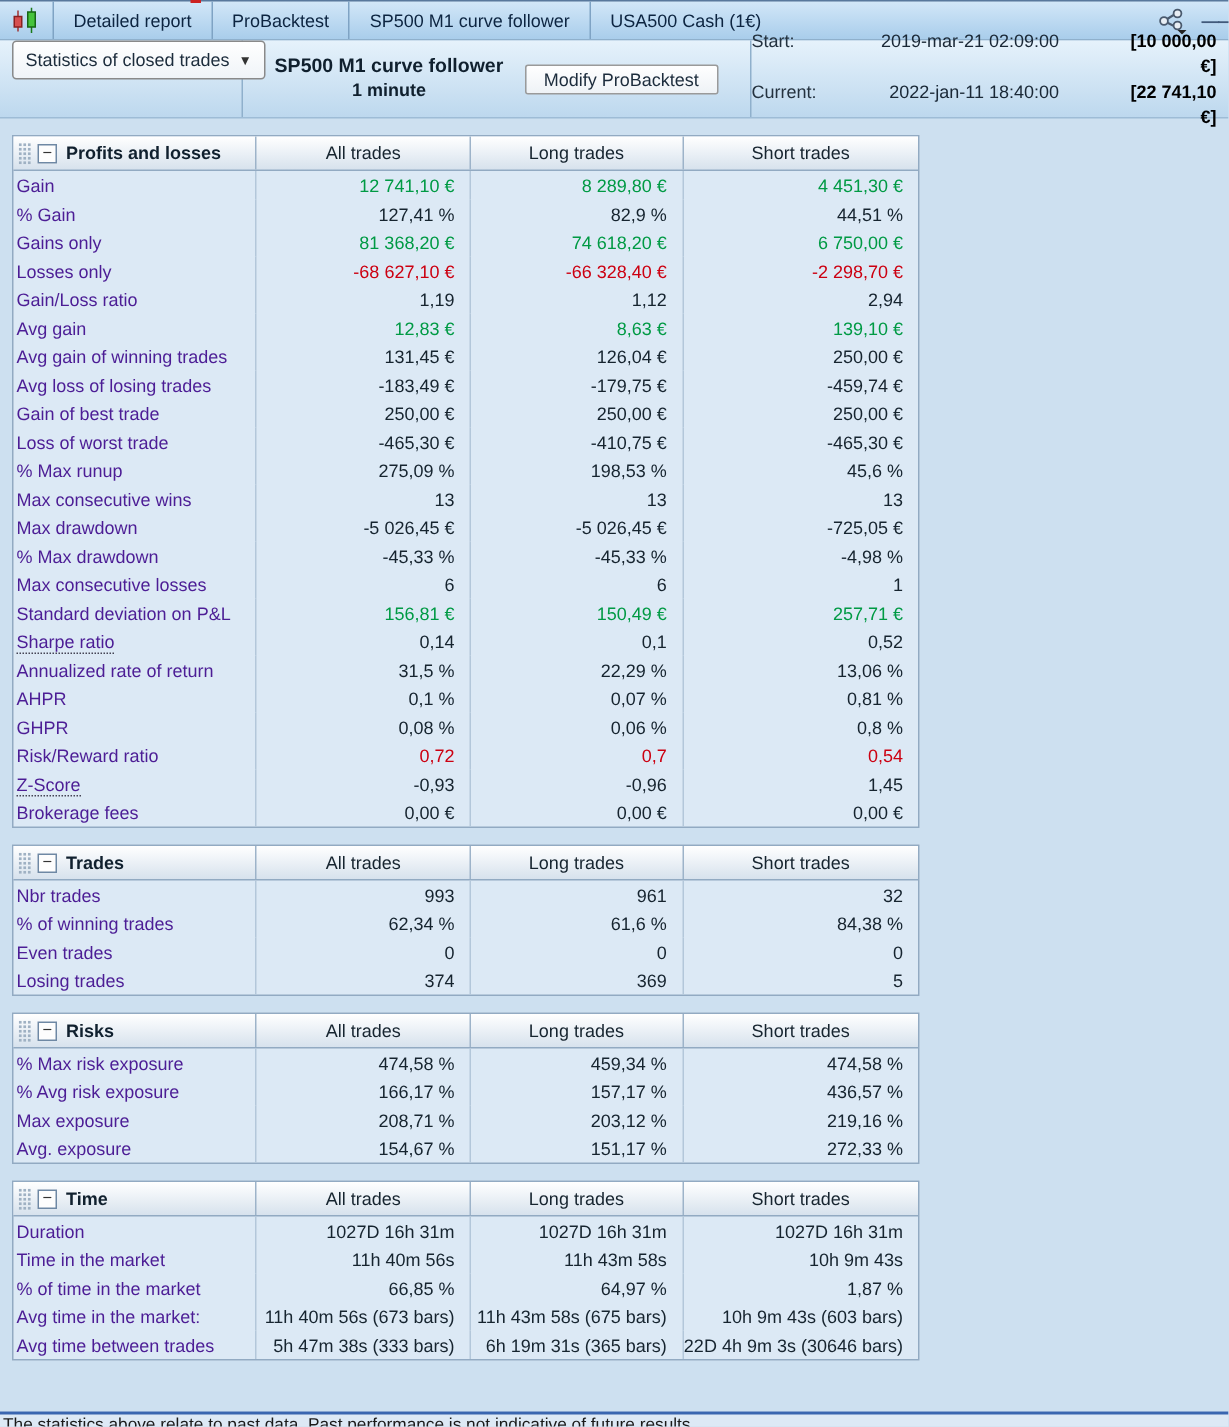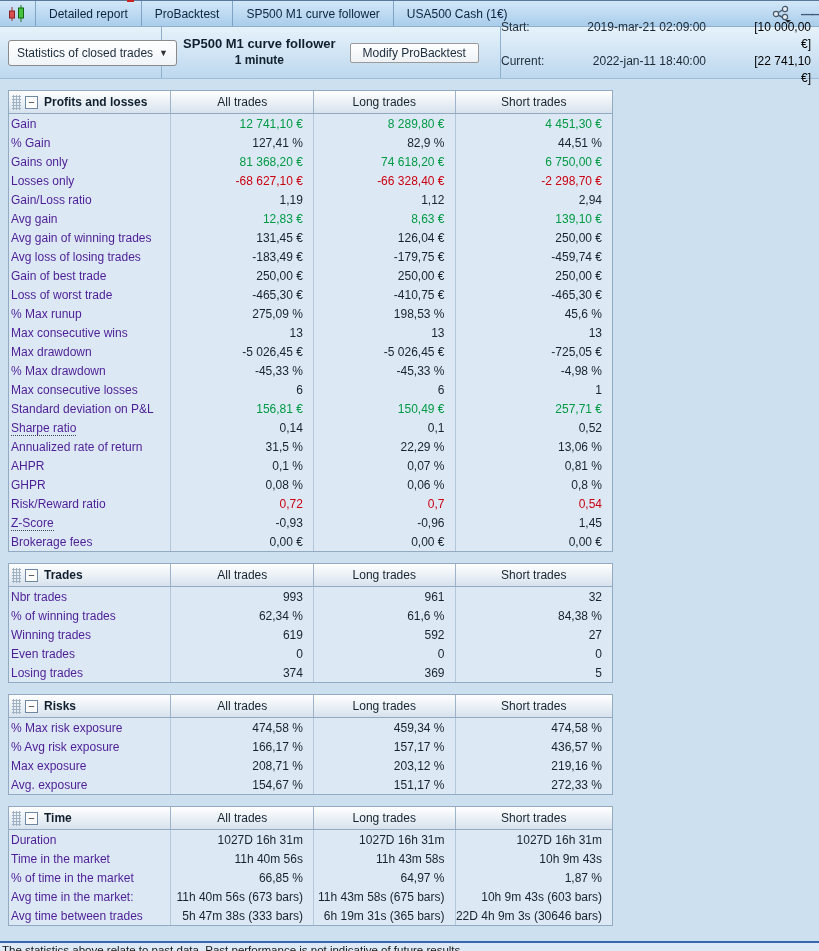--- a/index.html
+++ b/index.html
@@ -34,21 +34,21 @@
   .dash { color:#41597a; font-weight:bold; letter-spacing:-1px; margin-right:-6px; }
   .red-artifact { position:absolute; left:127px; top:0; width:7px; height:2px; background:#cc2222; z-index:9; }
 
   
   .headbar {
     height: 52px;
     display: flex;
     background: linear-gradient(#e6f2fb, #bdd8ee);
     border-bottom: 1px solid #9ebcd6;
   }
-  .head-left { width:162px; border-right:1px solid #8fb0cc; display:flex; align-items:center; }
+  .head-left { width:162px; border-right:1px solid #8fb0cc; display:flex; }
   .dropdown {
     margin-left: 8px;
     height: 26px;
     background: linear-gradient(#ffffff,#f0f4f8);
     border: 1px solid #8a8a8a;
     border-radius: 3px;
     display: flex; align-items: center;
     padding: 0 8px;
     color: #1c2c3c;
     white-space: nowrap;
@@ -67,21 +67,21 @@
     padding: 0 12px;
     font-size: 12px;
     color: #1c2c3c;
     cursor: pointer;
     font-family: "Liberation Sans", sans-serif;
   }
   .head-right { flex:1; display:flex; flex-direction:column; justify-content:center; padding-right:8px; }
   .hr-row { display:flex; justify-content:flex-start; align-items:baseline; line-height:17px; }
   .hr-label { color:#24323f; width:55px; }
   .hr-date { color:#1a2836; width:150px; text-align:right; }
-  .hr-amt { font-weight:normal; color:#000; width:105px; text-align:right;padding-left:36px; }
+  .hr-amt { font-weight:bold; color:#000; width:105px; text-align:right;padding-left:36px; }
 
   
   .tables-area { padding: 11px 0 0 8px; }
   .tbl { width:605px; border:1px solid #92aac2; background:#dce9f5; margin-bottom:11px; }
   .thead {
     display:flex; height:23px;
     background: linear-gradient(#ffffff, #d7e2ed);
     border-bottom: 1px solid #92aac2;
   }
   .title-cell { width:162px; display:flex; align-items:center; padding-left:3px; }
@@ -364,26 +364,20 @@
         <div class="vcell c1">961</div>
         <div class="vcell c2">32</div>
       </div>
       <div class="trow">
         <div class="lcell"><span>% of winning trades</span></div>
         <div class="vcell c0">62,34 %</div>
         <div class="vcell c1">61,6 %</div>
         <div class="vcell c2">84,38 %</div>
       </div>
       <div class="trow">
-        <div class="lcell"><span>Winning trades</span></div>
-        <div class="vcell c0">619</div>
-        <div class="vcell c1">592</div>
-        <div class="vcell c2">27</div>
-      </div>
-      <div class="trow">
         <div class="lcell"><span>Even trades</span></div>
         <div class="vcell c0">0</div>
         <div class="vcell c1">0</div>
         <div class="vcell c2">0</div>
       </div>
       <div class="trow">
         <div class="lcell"><span>Losing trades</span></div>
         <div class="vcell c0">374</div>
         <div class="vcell c1">369</div>
         <div class="vcell c2">5</div>

